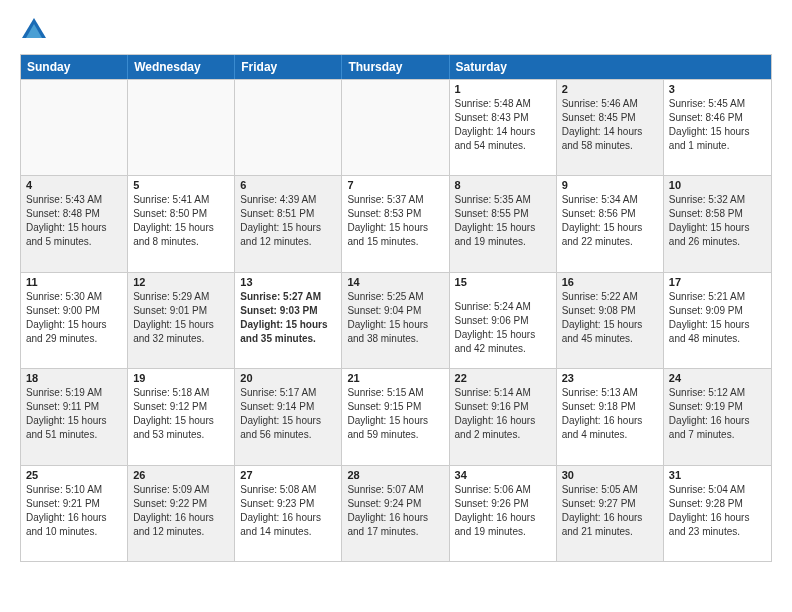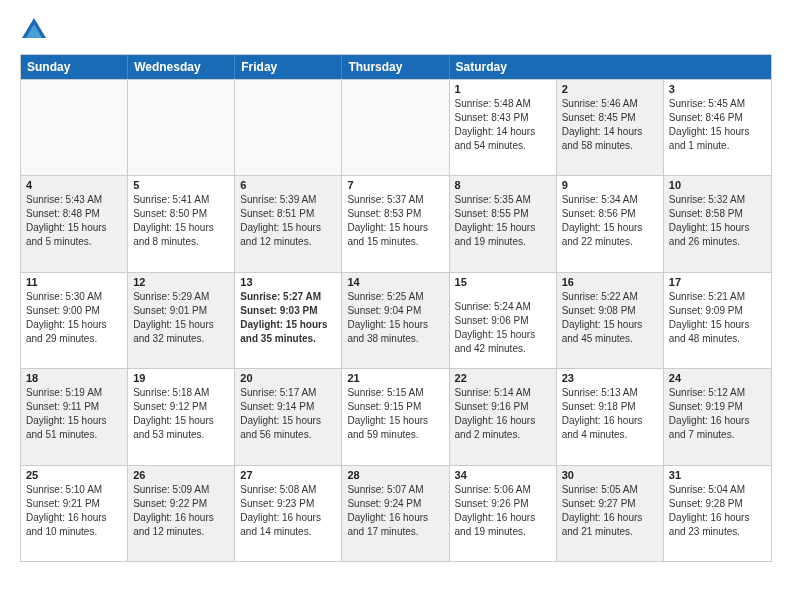--- a/index.html
+++ b/index.html
@@ -182,21 +182,21 @@
           </div>
           <div class="cal-cell">
             <div class="day-num">5</div>
             <div class="cell-text" style="white-space: pre-line;">Sunrise: 5:41 AM
 Sunset: 8:50 PM
 Daylight: 15 hours
 and 8 minutes.</div>
           </div>
           <div class="cal-cell shaded">
             <div class="day-num">6</div>
-            <div class="cell-text" style="white-space: pre-line;">Sunrise: 5:39 AM
+            <div class="cell-text" style="white-space: pre-line;">Sunrise: 4:39 AM
 Sunset: 8:51 PM
 Daylight: 15 hours
 and 12 minutes.</div>
           </div>
           <div class="cal-cell">
             <div class="day-num">7</div>
             <div class="cell-text" style="white-space: pre-line;">Sunrise: 5:37 AM
 Sunset: 8:53 PM
 Daylight: 15 hours
 and 15 minutes.</div>

